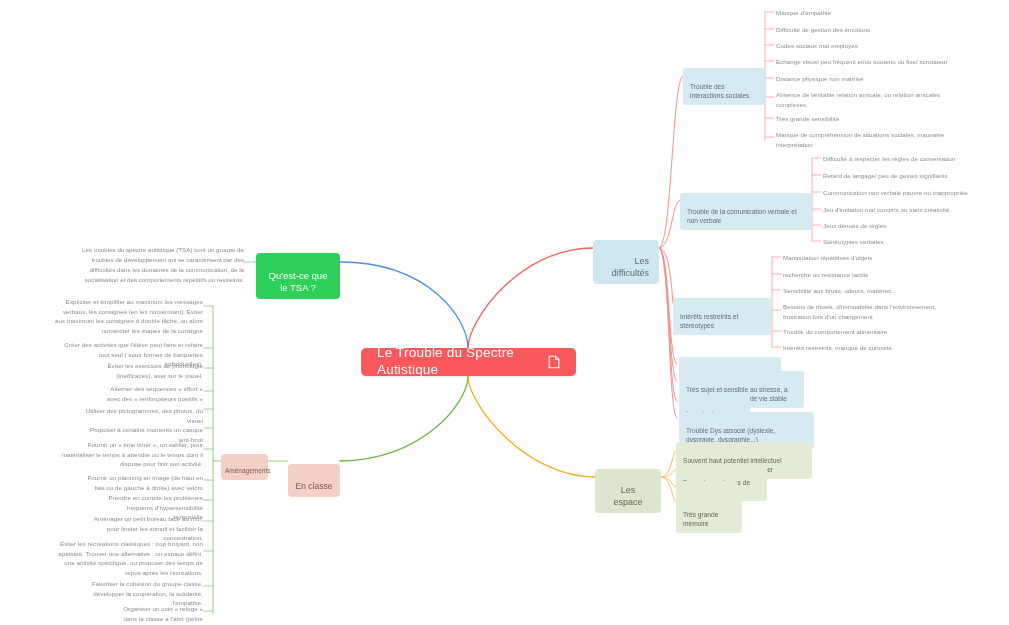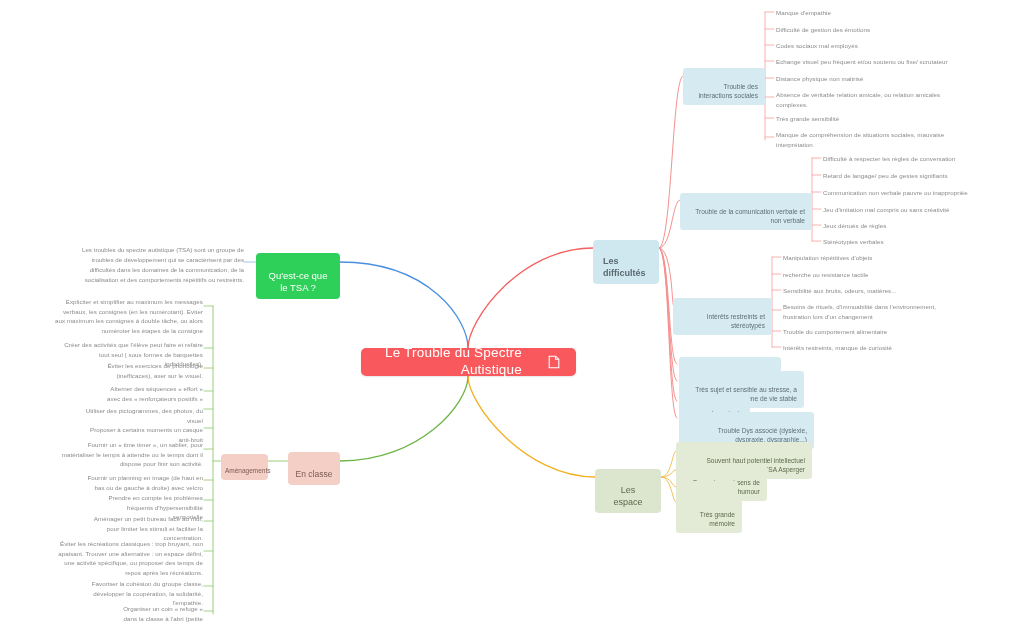--- a/index.html
+++ b/index.html
@@ -19,21 +19,20 @@
     position: absolute;
     left: 0; top: 0;
     width: 1009px; height: 625px;
     pointer-events: none;
   }
   .node {
     position: absolute;
     border-radius: 4px;
     line-height: 1.25;
     white-space: pre-line;
-    text-align: right;
   }
   
   .root {
     background: #f9595c;
     color: #ffffff;
     font-size: 13.5px;
     padding: 9px 16px;
     border-radius: 5px;
     display: flex;
     align-items: center;
@@ -166,21 +165,21 @@
     </span>
   </div>
 
   <div class="node topic topic-green" style="left:256px; top:253px; width:84px; text-align:center;">
     <span>Qu'est-ce que le TSA ?</span>
   </div>
   <div class="para leaf-r" style="position:absolute; left:66px; top:245px; width:178px;">
     <span>Les troubles du spectre autistique (TSA) sont un groupe de troubles de développement qui se caractérisent par des difficultés dans les domaines de la communication, de la socialisation et des comportements répétitifs ou restreints.</span>
   </div>
 
-  <div class="node topic topic-blue" style="left:593px; top:240px; width:66px; text-align:left;font-weight:bold;">
+  <div class="node topic topic-blue" style="left:593px; top:240px; width:66px; text-align:right;">
     <span>Les difficultés</span>
   </div>
 
   <div class="node sub sub-blue" style="left:683px; top:68px; width:82px;">
     <span>Trouble des interactions sociales</span>
   </div>
   <div class="leaf" style="position:absolute; left:776px; top:8px; width:180px;"><span>Manque d'empathie</span></div>
   <div class="leaf" style="position:absolute; left:776px; top:25px; width:180px;"><span>Difficulté de gestion des émotions</span></div>
   <div class="leaf" style="position:absolute; left:776px; top:41px; width:180px;"><span>Codes sociaux mal employés</span></div>
   <div class="leaf" style="position:absolute; left:776px; top:57px; width:200px;"><span>Echange visuel peu fréquent et/ou soutenu ou fixe/ scrutateur</span></div>
@@ -234,21 +233,21 @@
   <div class="node sub sub-olive" style="left:676px; top:481px; width:62px;">
     <span>Imaginaire très riche</span>
   </div>
   <div class="node sub sub-olive" style="left:676px; top:496px; width:66px;">
     <span>Très grande mémoire</span>
   </div>
 
   <div class="node topic topic-pink" style="left:221px; top:454px; width:47px; text-align:center; font-size:6.5px; padding:5px 4px;">
     <span>Aménagements</span>
   </div>
-  <div class="node topic topic-pink" style="left:288px; top:452px; width:52px; text-align:center; font-size:8.5px; padding:6px 4px;">
+  <div class="node topic topic-pink" style="left:288px; top:464px; width:52px; text-align:center; font-size:8.5px; padding:6px 4px;">
     <span>En classe</span>
   </div>
 
   <div class="leaf leaf-r" style="position:absolute; left:55px; top:297px; width:148px;"><span>Expliciter et simplifier au maximum les messages verbaux, les consignes (en les numérotant). Eviter aux maximum les consignes à double tâche, ou alors numéroter les étapes de la consigne</span></div>
   <div class="leaf leaf-r" style="position:absolute; left:63px; top:340px; width:140px;"><span>Créer des activités que l'élève peut faire et refaire tout seul ( sous formes de barquettes individuelles).</span></div>
   <div class="leaf leaf-r" style="position:absolute; left:73px; top:361px; width:130px;"><span>Éviter les exercices de phonologie (inefficaces), axer sur le visuel.</span></div>
   <div class="leaf leaf-r" style="position:absolute; left:101px; top:384px; width:102px;"><span>Alterner des séquences « effort » avec des « renforçateurs positifs »</span></div>
   <div class="leaf leaf-r" style="position:absolute; left:83px; top:406px; width:120px;"><span>Utiliser des pictogrammes, des photos, du visuel</span></div>
   <div class="leaf leaf-r" style="position:absolute; left:83px; top:425px; width:120px;"><span>Proposer à certains moments un casque anti-bruit</span></div>
   <div class="leaf leaf-r" style="position:absolute; left:58px; top:440px; width:145px;"><span>Fournir un « time timer », un sablier, pour matérialiser le temps à attendre ou le temps dont il dispose pour finir son activité.</span></div>

